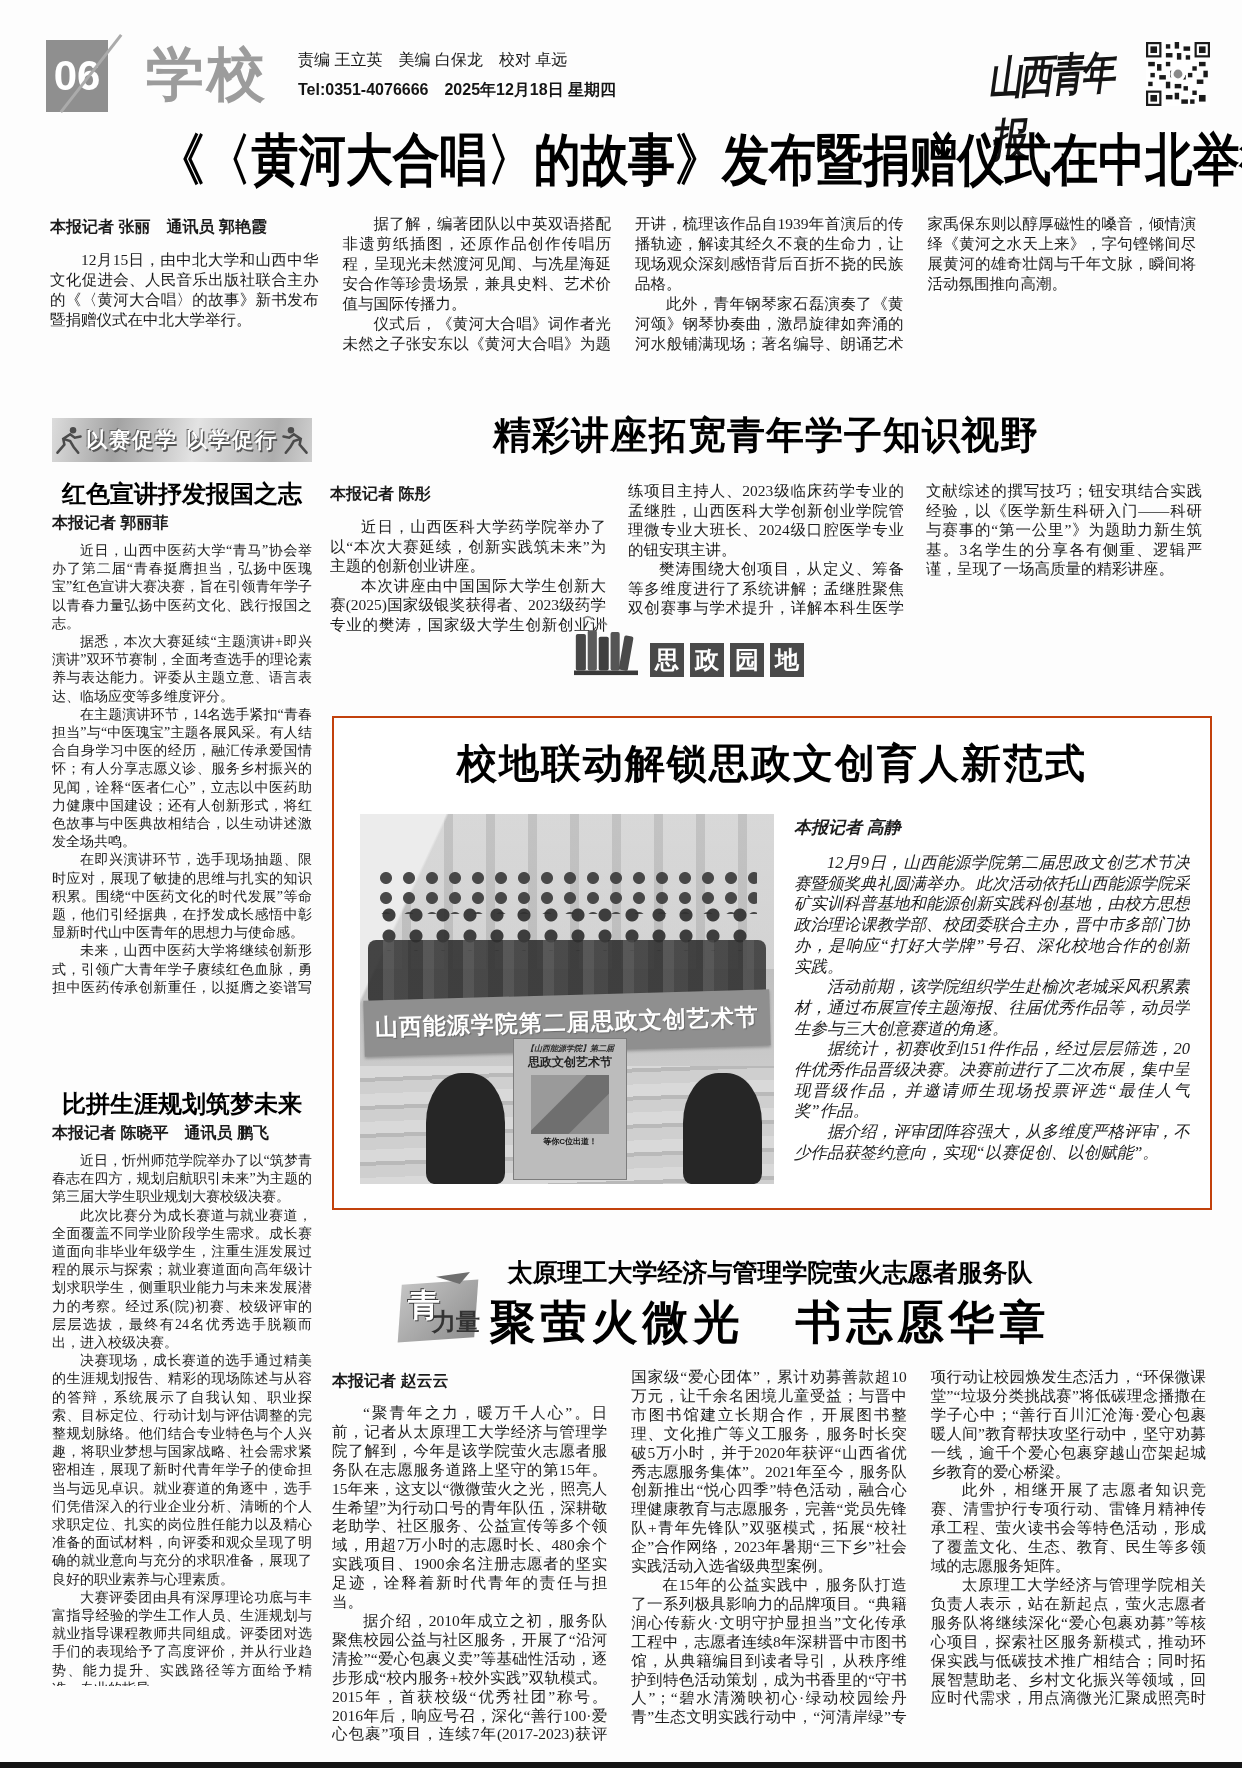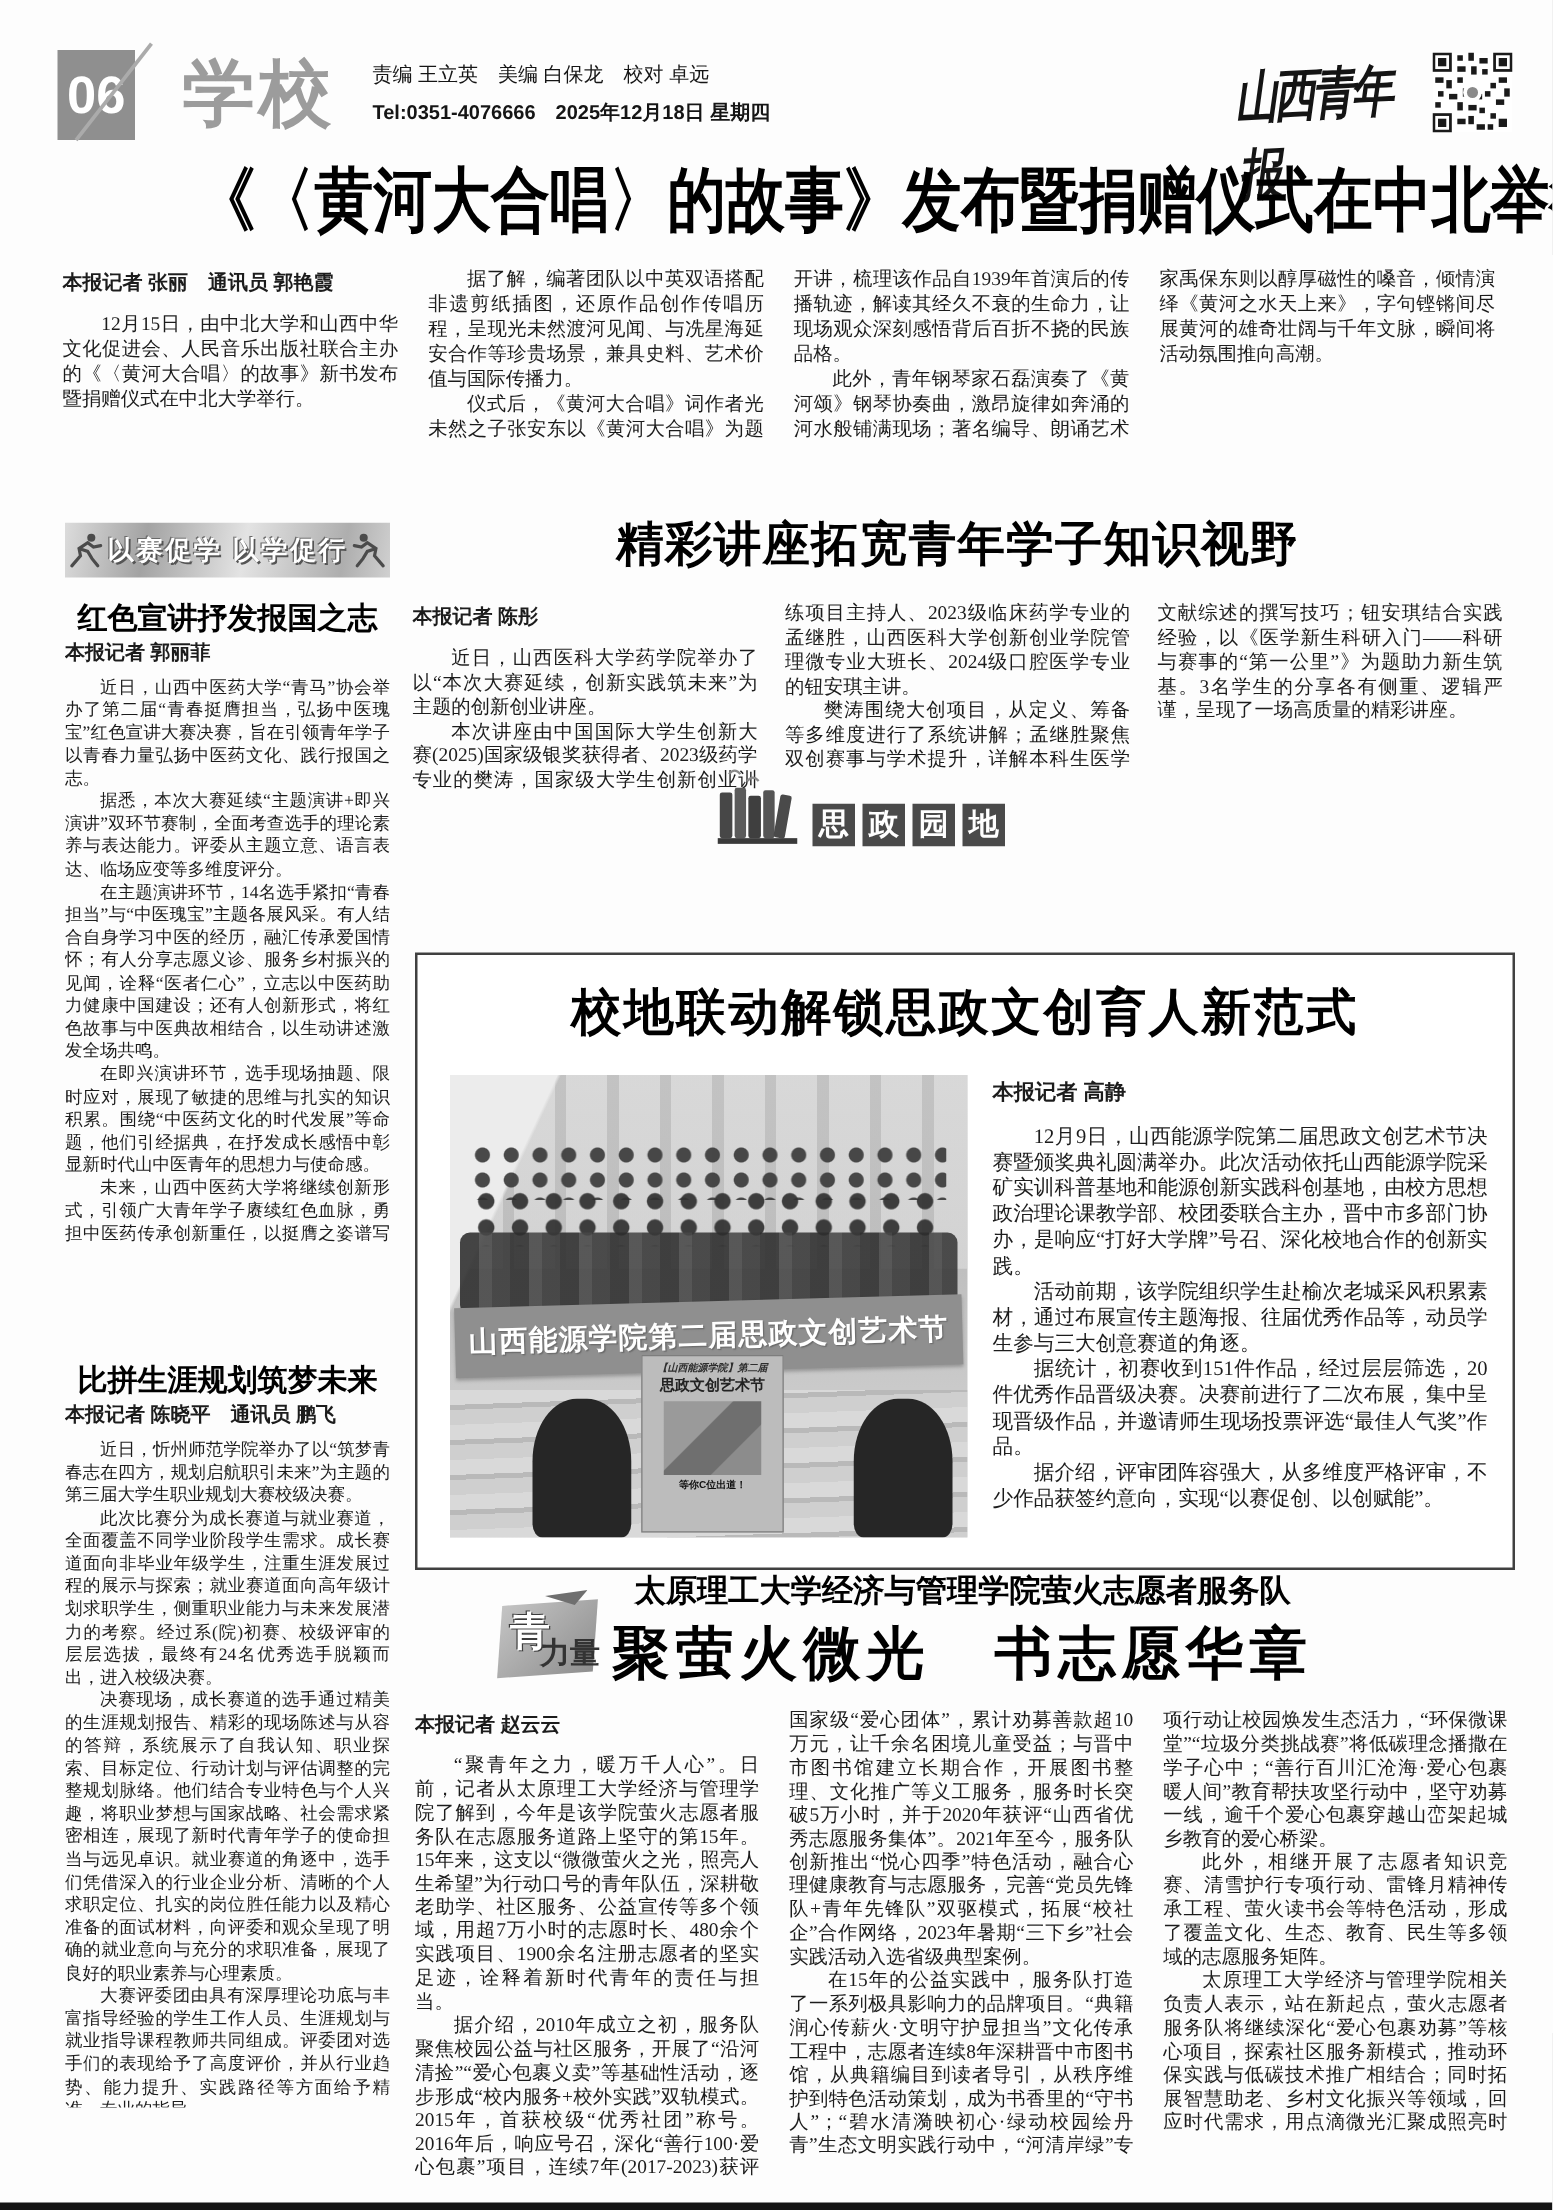--- a/index.html
+++ b/index.html
@@ -57,22 +57,22 @@
 
   
   #sz-banner{position:absolute;left:574px;top:608px;width:262px;height:72px;z-index:3;
              display:flex;align-items:flex-end;}
   .szbooks{width:64px;height:72px;flex:0 0 auto;}
   .szchars{display:flex;margin-left:6px;margin-bottom:3px;}
   .szbox{width:34px;height:34px;background:#4a4a4a;color:#fff;text-align:center;
          font-weight:700;font-size:24px;line-height:34px;margin-left:6px;}
 
   
-  #szbox{position:absolute;left:332px;top:762px;width:876px;height:490px;background:#fff;
-         border:2px solid #404040;}
+  #szbox{position:absolute;left:332px;top:716px;width:876px;height:490px;background:#fff;
+         border:2px solid #c2410c;}
   .sz-title{margin-top:18px;text-align:center;font-weight:900;font-size:40px;color:#000;letter-spacing:2px;}
   .photo{position:absolute;left:26px;top:96px;width:414px;height:370px;overflow:hidden;
          background:linear-gradient(#cdcdcd,#bebebe 40%,#d8d8d8);}
   .ph-windows{position:absolute;left:0;top:0;width:100%;height:42%;opacity:.65;
       background:repeating-linear-gradient(90deg,#bdbdbd 0 9px,#dedede 9px 42px);}
   .ph-stair{position:absolute;left:0;top:0;width:45%;height:70%;
       background:linear-gradient(115deg,#ececec 0 28%,rgba(0,0,0,0) 29%);}
   .ph-heads{position:absolute;left:4%;width:92%;opacity:.92;}
   .ph-heads.a{top:15%;height:12%;background-image:radial-gradient(circle at 9px 8px,#3b3b3b 5.5px,rgba(0,0,0,0) 6.5px);background-size:23px 20px;}
   .ph-heads.b{top:25%;height:12%;background-image:radial-gradient(circle at 12px 8px,#303030 6px,rgba(0,0,0,0) 7px);background-size:27px 21px;}
@@ -88,21 +88,21 @@
   .ph-fig{position:absolute;bottom:0;width:19%;height:30%;background:#262626;
       border-radius:45% 45% 10% 10%;}
   .ph-fig.l{left:16%;} .ph-fig.r{right:3%;}
   .ph-poster{position:absolute;left:37%;bottom:1%;width:27%;height:38%;background:#bcbcbc;
       border:1px solid #7d7d7d;text-align:center;overflow:hidden;}
   .ph-poster .t1{font-size:8px;color:#2e2e2e;text-indent:0;margin-top:4px;font-weight:700;font-style:italic;}
   .ph-poster .t2{font-size:12px;color:#222;text-indent:0;font-weight:900;}
   .ph-poster .art{margin:4px auto 2px;width:70%;height:42%;
       background:linear-gradient(135deg,#9a9a9a 0 40%,#6f6f6f 41% 70%,#8c8c8c 71%);}
   .ph-poster .t3{font-size:8px;color:#111;text-indent:0;font-weight:700;}
-  .sz-text{position:absolute;left:460px;top:98px;width:396px;}
+  .sz-text{position:absolute;left:460px;top:98px;width:396px;font-style:italic;}
   .sz-byline{font-family:"Liberation Sans",sans-serif;font-weight:700;font-size:17px;text-indent:0;margin-bottom:14px;}
   .sz-paras{font-size:16.5px;line-height:20.7px;height:332px;overflow:hidden;}
 
   
   #vol-logo{position:absolute;left:396px;top:1272px;width:88px;height:76px;}
   .vlg-bg{position:absolute;left:4px;top:10px;width:76px;height:58px;background:linear-gradient(135deg,#c4c4c4,#8e8e8e);
       transform:skew(-8deg) rotate(-4deg);}
   .vlg-flag{position:absolute;left:40px;top:0;width:34px;height:12px;background:#6f6f6f;
       clip-path:polygon(0 40%,100% 0,70% 100%);}
   .vlg-t1{position:absolute;left:12px;top:12px;font-weight:900;font-size:32px;color:#fff;

